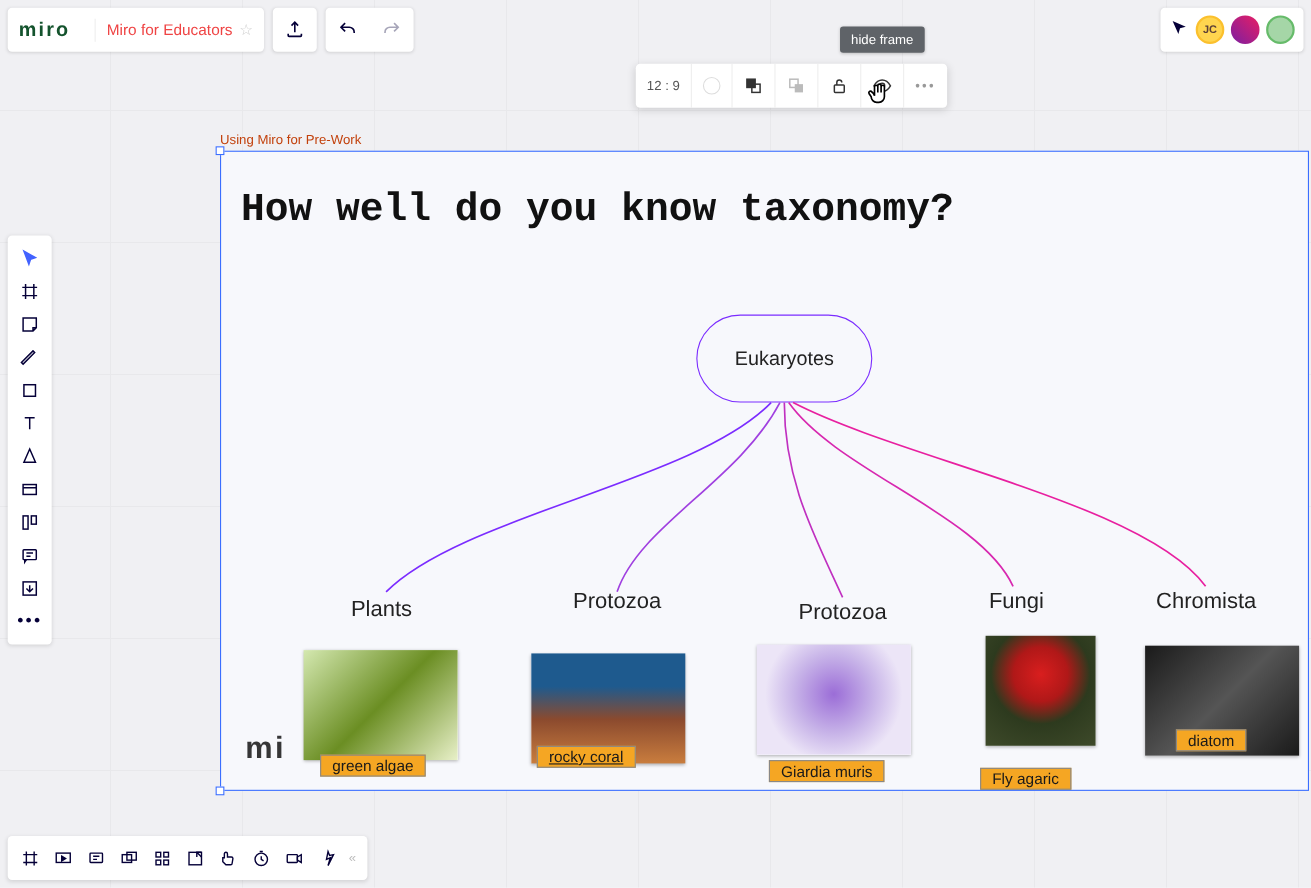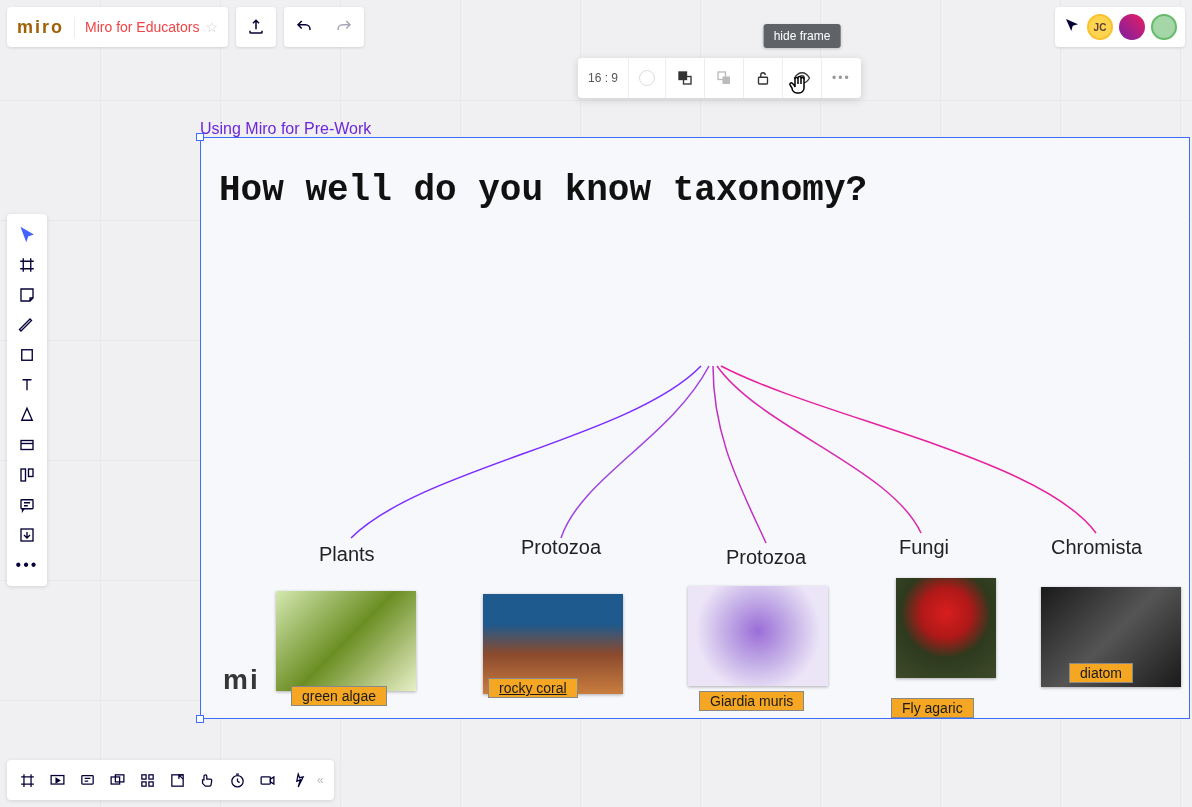--- a/index.html
+++ b/index.html
@@ -24,21 +24,21 @@
   .topbar {
     position: absolute; top: 7px; left: 7px;
     display: flex; gap: 8px;
   }
   .tb-box {
     background: #fff; border-radius: 4px;
     box-shadow: 0 1px 3px rgba(0,0,0,.12);
     display: flex; align-items: center;
     height: 40px; padding: 0 10px;
   }
-  .logo { font-weight: 800; letter-spacing: 2px; font-size: 18px; color: #a16207; padding-right:10px; border-right:1px solid #eee; margin-right:10px;}
+  .logo { font-weight: 800; letter-spacing: 2px; font-size: 18px; color: #14532d; padding-right:22px; border-right:1px solid #eee; margin-right:10px;}
   .board-title { font-size: 14px; color: #ef4444; }
   .star { color: #ccc; margin-left: 6px; font-size: 14px; }
   .ico-btn { width: 40px; display:flex; align-items:center; justify-content:center; cursor:pointer; }
   .ico-btn svg { width:18px; height:18px; stroke:#050038; fill:none; stroke-width:2; }
   .tb-box.ico { padding:0; }
 
   
   .presence {
     position:absolute; top:7px; right:7px;
     background:#fff; border-radius:4px;
@@ -96,21 +96,21 @@
     height:40px; display:flex; align-items:center;
     padding:0 6px; gap:2px;
   }
   .bt-btn { width:28px; height:40px; display:flex; align-items:center; justify-content:center; cursor:pointer; }
   .bt-btn svg { width:17px; height:17px; stroke:#050038; fill:none; stroke-width:1.8; }
   .chev { color:#bbb; font-size:12px; padding:0 4px;}
 
   
   .frame-label {
     position:absolute; left:200px; top:120px;
-    font-size:16px; color:#6d28d9;
+    font-size:12px; color:#c2410c;
   }
   .frame {
     position:absolute; left:200px; top:137px;
     width:990px; height:582px;
     background:#f7f8fc;
     border:1.5px solid #3b6eff;
   }
   .sel-handle { position:absolute; width:8px; height:8px; background:#fff; border:1.5px solid #3b6eff; }
   .sh-tl { left:-5px; top:-5px; }
   .sh-bl { left:-5px; bottom:-5px; }
@@ -188,21 +188,21 @@
         <path d="M4 4l7 16 2-7 7-2z"></path>
       </svg>
   </span>
   <div class="avatar av1">JC</div>
   <div class="avatar av2"></div>
   <div class="avatar av3"></div>
 </div>
 
 <div class="ctx-toolbar">
   <div class="ctx-cell">
-      <span>16 : 9</span>
+      <span>12 : 9</span>
     </div>
   <div class="ctx-cell">
       <span class="color-swatch"></span>
     </div>
   <div class="ctx-cell">
     <svg viewBox="0 0 24 24">
         <rect x="4" y="4" width="10" height="10" fill="#333"></rect>
         <rect x="10" y="10" width="10" height="10" fill="none"></rect>
       </svg>
   </div>
@@ -364,20 +364,23 @@
   <span class="chev">«</span>
 </div>
 
 <div class="frame-label">Using Miro for Pre-Work</div>
 <div class="frame">
   <div class="sel-handle sh-tl"></div>
   <div class="sel-handle sh-bl"></div>
 
   <div class="frame-title">How well do you know taxonomy?</div>
 
+  <div class="root-node">
+    <span>Eukaryotes</span>
+  </div>
 
   <svg class="branches">
     <path d="M500 228 C 430 300, 220 330, 150 400" stroke="#7b2cff" stroke-width="1.5" fill="none"></path>
     <path d="M508 228 C 470 300, 380 340, 360 400" stroke="#a040e0" stroke-width="1.5" fill="none"></path>
     <path d="M512 228 C 512 300, 540 350, 565 405" stroke="#c030c0" stroke-width="1.5" fill="none"></path>
     <path d="M516 228 C 560 290, 690 330, 720 395" stroke="#d828b0" stroke-width="1.5" fill="none"></path>
     <path d="M520 228 C 620 280, 840 320, 895 395" stroke="#e820a0" stroke-width="1.5" fill="none"></path>
   </svg>
 
   <div class="kingdom" style="left:118px; top:405px;">Plants</div>

